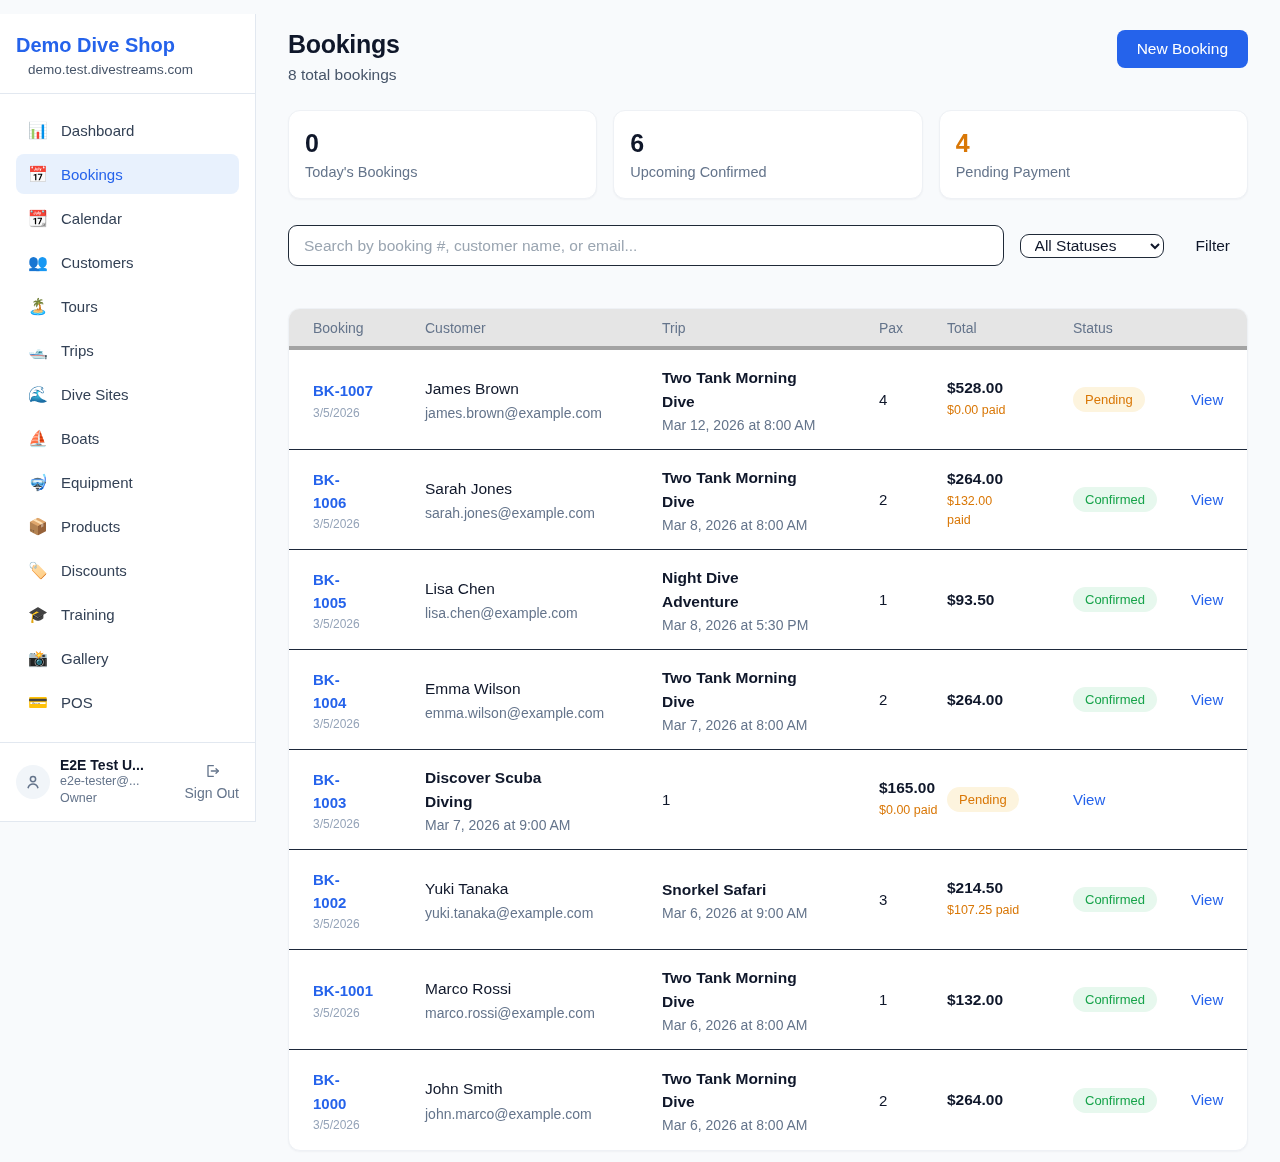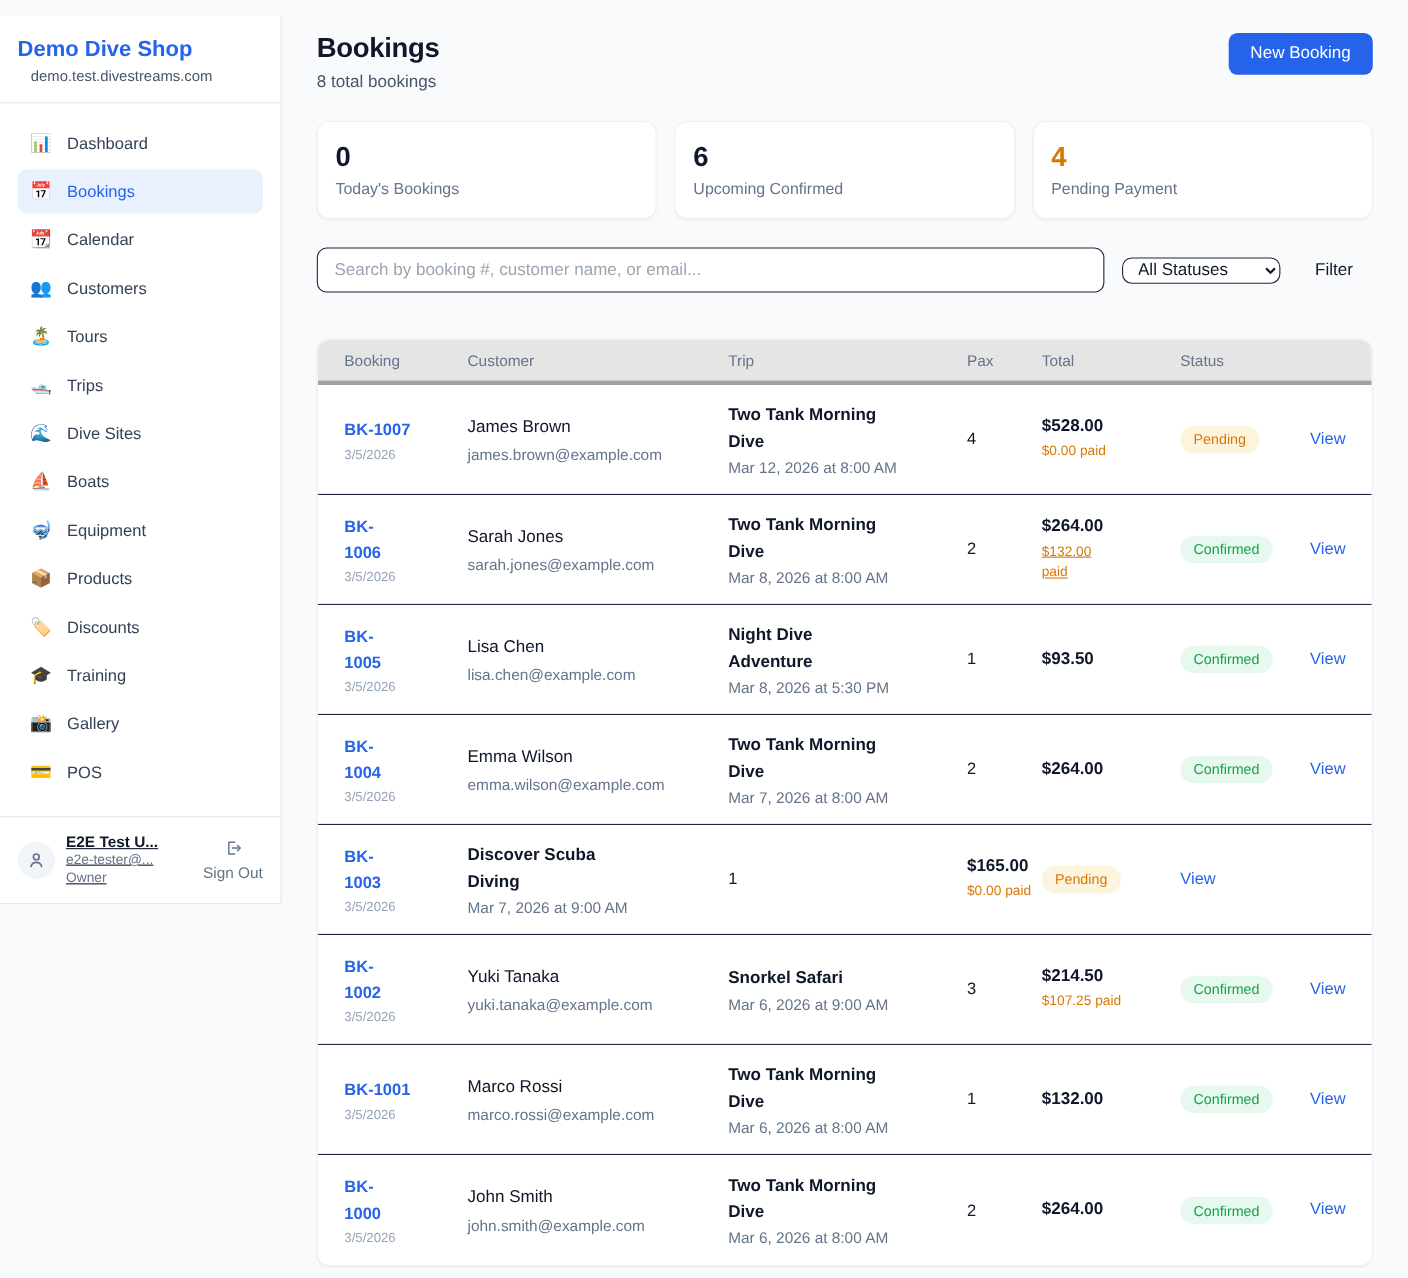--- a/index.html
+++ b/index.html
@@ -35,21 +35,21 @@
 
   .user-section {
     border-top:1px solid #e2e8f0;
     padding:14px 16px; display:flex; align-items:center; gap:10px;
   }
   .avatar {
     width:34px; height:34px; border-radius:50%;
     background:#f1f5f9; flex:0 0 auto;
     display:flex; align-items:center; justify-content:center;
   }
-  .user-text { min-width:0; flex:1;text-decoration:underline; }
+  .user-text { min-width:0; flex:1; }
   .user-name { font-size:14px; font-weight:bold; color:#0f172a; white-space:nowrap; }
   .user-email, .user-role { font-size:12.5px; color:#64748b; line-height:1.35; white-space:nowrap; }
   .signout {
     display:flex; align-items:center; gap:6px;
     color:#64748b; font-size:14px; cursor:pointer; white-space:nowrap;flex-direction:column;
   }
 
   
   .main { margin-left:256px; padding:30px 32px 32px 32px; }
 
@@ -114,21 +114,21 @@
   .cust-name { font-size:15.5px; color:#0f172a; line-height:1.4; }
   .cust-email { font-size:14px; color:#64748b; margin-top:6px; }
 
   .trip-name { font-size:15.5px; font-weight:bold; color:#0f172a; max-width:152px; line-height:1.5; }
   .trip-date { font-size:14px; color:#64748b; margin-top:4px; }
 
   .pax-cell { font-size:15px; color:#0f172a; }
 
   .total-amt { font-size:15.5px; font-weight:bold; color:#0f172a; }
   .paid-amt { font-size:12.5px; color:#d97706; margin-top:4px; line-height:1.45; }
-  .paid-amt.two-line { max-width:58px;text-decoration:underline; }
+  .paid-amt.two-line { max-width:58px; }
   .paid-amt:empty { display:none; }
 
   .badge {
     display:inline-block; padding:5px 12px; border-radius:999px; font-size:13px;
   }
   .badge.pending { background:#fdf4de; color:#d97706; }
   .badge.confirmed { background:#e7f8ee; color:#16a34a; }
 
   .view-link { color:#2563eb; font-size:15px; text-decoration:none; cursor:pointer; }
   .view-cell { text-align:left; }
@@ -457,21 +457,21 @@
     </div>
   </div>
 
   <div class="trow">
     <div class="cell booking-cell">
       <a class="bk-id two-line">BK-1000</a>
       <div class="bk-date">3/5/2026</div>
     </div>
     <div class="cell customer-cell">
       <div class="cust-name">John Smith</div>
-      <div class="cust-email">john.smith@example.com</div>
+      <div class="cust-email">john.marco@example.com</div>
     </div>
     <div class="cell trip-cell">
       <div class="trip-name">Two Tank Morning Dive</div>
       <div class="trip-date">Mar 6, 2026 at 8:00 AM</div>
     </div>
     <div class="cell pax-cell">2</div>
     <div class="cell total-cell">
       <div class="total-amt">$264.00</div>
 
     </div>

